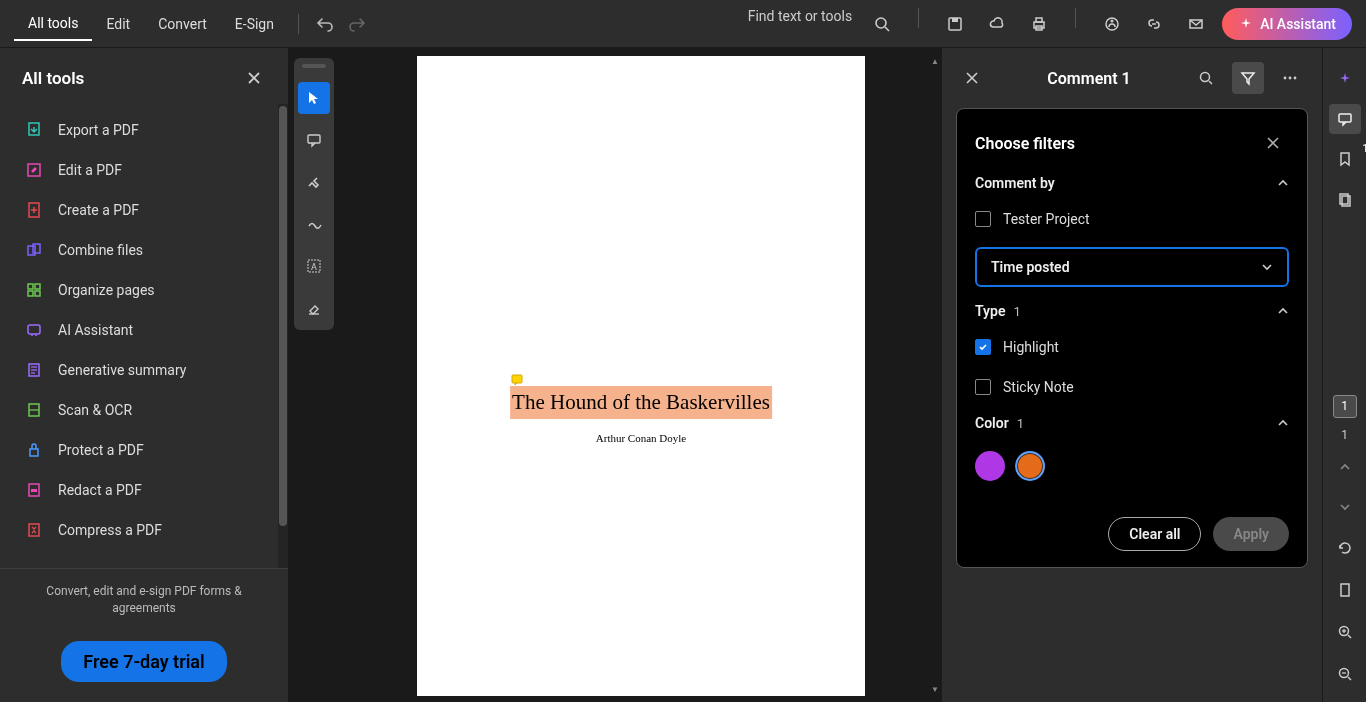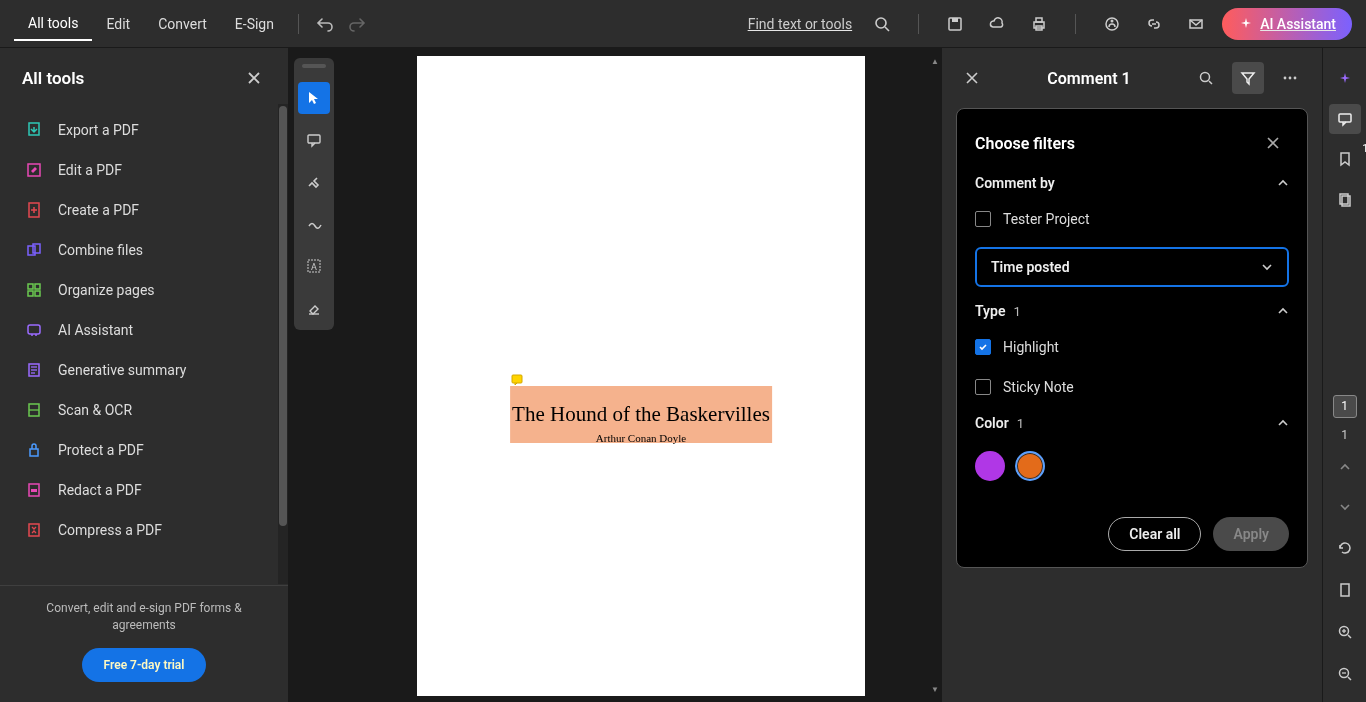--- a/index.html
+++ b/index.html
@@ -5,51 +5,51 @@
 * { margin: 0; padding: 0; box-sizing: border-box; font-family: -apple-system, BlinkMacSystemFont, "Segoe UI", Roboto, sans-serif; }
 body { background: #1a1a1a; color: #e6e6e6; width: 1366px; height: 702px; overflow: hidden; position: relative; }
 
 
 .top-bar { height: 48px; background: #2d2d2d; display: flex; align-items: center; padding: 0 14px; border-bottom: 1px solid #1a1a1a; }
 .top-left { display: flex; align-items: center; gap: 0; }
 .menu-item { padding: 8px 14px; font-size: 14px; cursor: pointer; color: #ddd; }
 .menu-item.active { border-bottom: 2px solid #fff; color: #fff; }
 .divider-v { width: 1px; height: 20px; background: #555; margin: 0 10px; }
 .icon-btn { width: 32px; height: 32px; display: flex; align-items: center; justify-content: center; cursor: pointer; border-radius: 4px; }
-.top-right { margin-left: auto; display: flex; align-items: center; gap: 10px; text-decoration: underline; }
+.top-right { margin-left: auto; display: flex; align-items: flex-start; gap: 10px; }
 .find-text { font-size: 14px; color: #ccc; margin-right: 4px; }
 .ai-btn { background: linear-gradient(90deg, #ff5c5c, #7b61ff); border-radius: 18px; padding: 8px 16px; color: #fff; font-size: 14px; font-weight: 500; display: flex; align-items: center; gap: 6px; cursor: pointer; }
 
 
 .main { display: flex; height: calc(702px - 48px); }
 
 
 .sidebar-left { width: 288px; background: #2d2d2d; display: flex; flex-direction: column; }
 .sidebar-header { display: flex; align-items: center; justify-content: space-between; padding: 14px 18px 10px 22px; }
 .sidebar-title { font-size: 17px; font-weight: 600; color: #fff; }
 .tools-list { flex: 1; overflow-y: auto; padding: 6px 10px 0 18px; position: relative; }
 .tool-item { display: flex; align-items: center; gap: 14px; padding: 10px 6px; cursor: pointer; font-size: 14px; color: #ddd; }
 .tool-icon { width: 20px; height: 20px; display: flex; align-items: center; justify-content: center; }
 .sidebar-footer { padding: 14px 20px 20px; text-align: center; border-top: 1px solid #3f3f3f; }
-.footer-text { font-size: 12px; color: #bbb; line-height: 1.4; margin-bottom: 14px; }
-.trial-btn { background: #1473e6; color: #fef9c3; border: none; border-radius: 18px; padding: 10px 22px; font-size: 12px; font-weight: 600; cursor: pointer; }
+.footer-text { font-size: 12px; color: #bbb; line-height: 1.4; margin-bottom: 24px; }
+.trial-btn { background: #1473e6; color: #000000; border: none; border-radius: 18px; padding: 10px 22px; font-size: 18px; font-weight: 600; cursor: pointer; }
 .scrollbar-track { position: absolute; right: 0; top: 0; width: 10px; height: 480px; background: #242424; }
 .scrollbar-thumb { position: absolute; right: 1px; top: 2px; width: 8px; height: 420px; background: #555; border-radius: 4px; }
 
 
 .tool-strip { width: 52px; background: #1a1a1a; padding-top: 10px; display: flex; flex-direction: column; align-items: center; gap: 4px; }
 .strip-box { width: 40px; background: #3a3a3a; border-radius: 6px; padding: 6px 0; display: flex; flex-direction: column; align-items: center; gap: 10px; }
 .strip-item { width: 32px; height: 32px; display: flex; align-items: center; justify-content: center; cursor: pointer; border-radius: 4px; }
 .strip-item.active { background: #1473e6; }
 .strip-handle { width: 24px; height: 4px; background: #555; border-radius: 2px; margin-bottom: 4px; }
 
 
 .canvas-area { flex: 1; background: #1a1a1a; display: flex; justify-content: center; padding-top: 8px; position: relative; overflow: hidden; }
 .page { width: 448px; height: 640px; background: #fff; position: relative; }
-.doc-title { position: absolute; top: 330px; left: 50%; transform: translateX(-50%); font-family: 'Times New Roman', serif; font-size: 21px; color: #000; background: #f5b28d; padding: 16px 2px; white-space: nowrap; }
+.doc-title { position: absolute; top: 330px; left: 50%; transform: translateX(-50%); font-family: 'Times New Roman', serif; font-size: 21px; color: #000; background: #f5b28d; padding: 4px 2px; white-space: nowrap; }
 .doc-author { position: absolute; top: 376px; left: 50%; transform: translateX(-50%); font-family: 'Times New Roman', serif; font-size: 11px; color: #000; }
 .canvas-scroll { position: absolute; right: 2px; top: 8px; width: 10px; }
 .canvas-scroll-btn { width: 10px; height: 10px; display: flex; align-items: center; justify-content: center; font-size: 8px; color: #888; }
 
 
 .panel-right { width: 380px; background: #2d2d2d; display: flex; flex-direction: column; padding: 0; }
 .panel-header { display: flex; align-items: center; padding: 14px 16px 14px 14px; gap: 10px; text-align: center; }
 .panel-title { font-size: 16px; font-weight: 600; color: #fff; flex: 1; }
 .panel-header .icon-btn.highlighted { background: #4a4a4a; }
 .filter-box { margin: 0 14px 14px 14px; background: #000000; border: 1px solid #555; border-radius: 8px; padding: 18px 18px 16px; display: flex; flex-direction: column; gap: 16px; }

